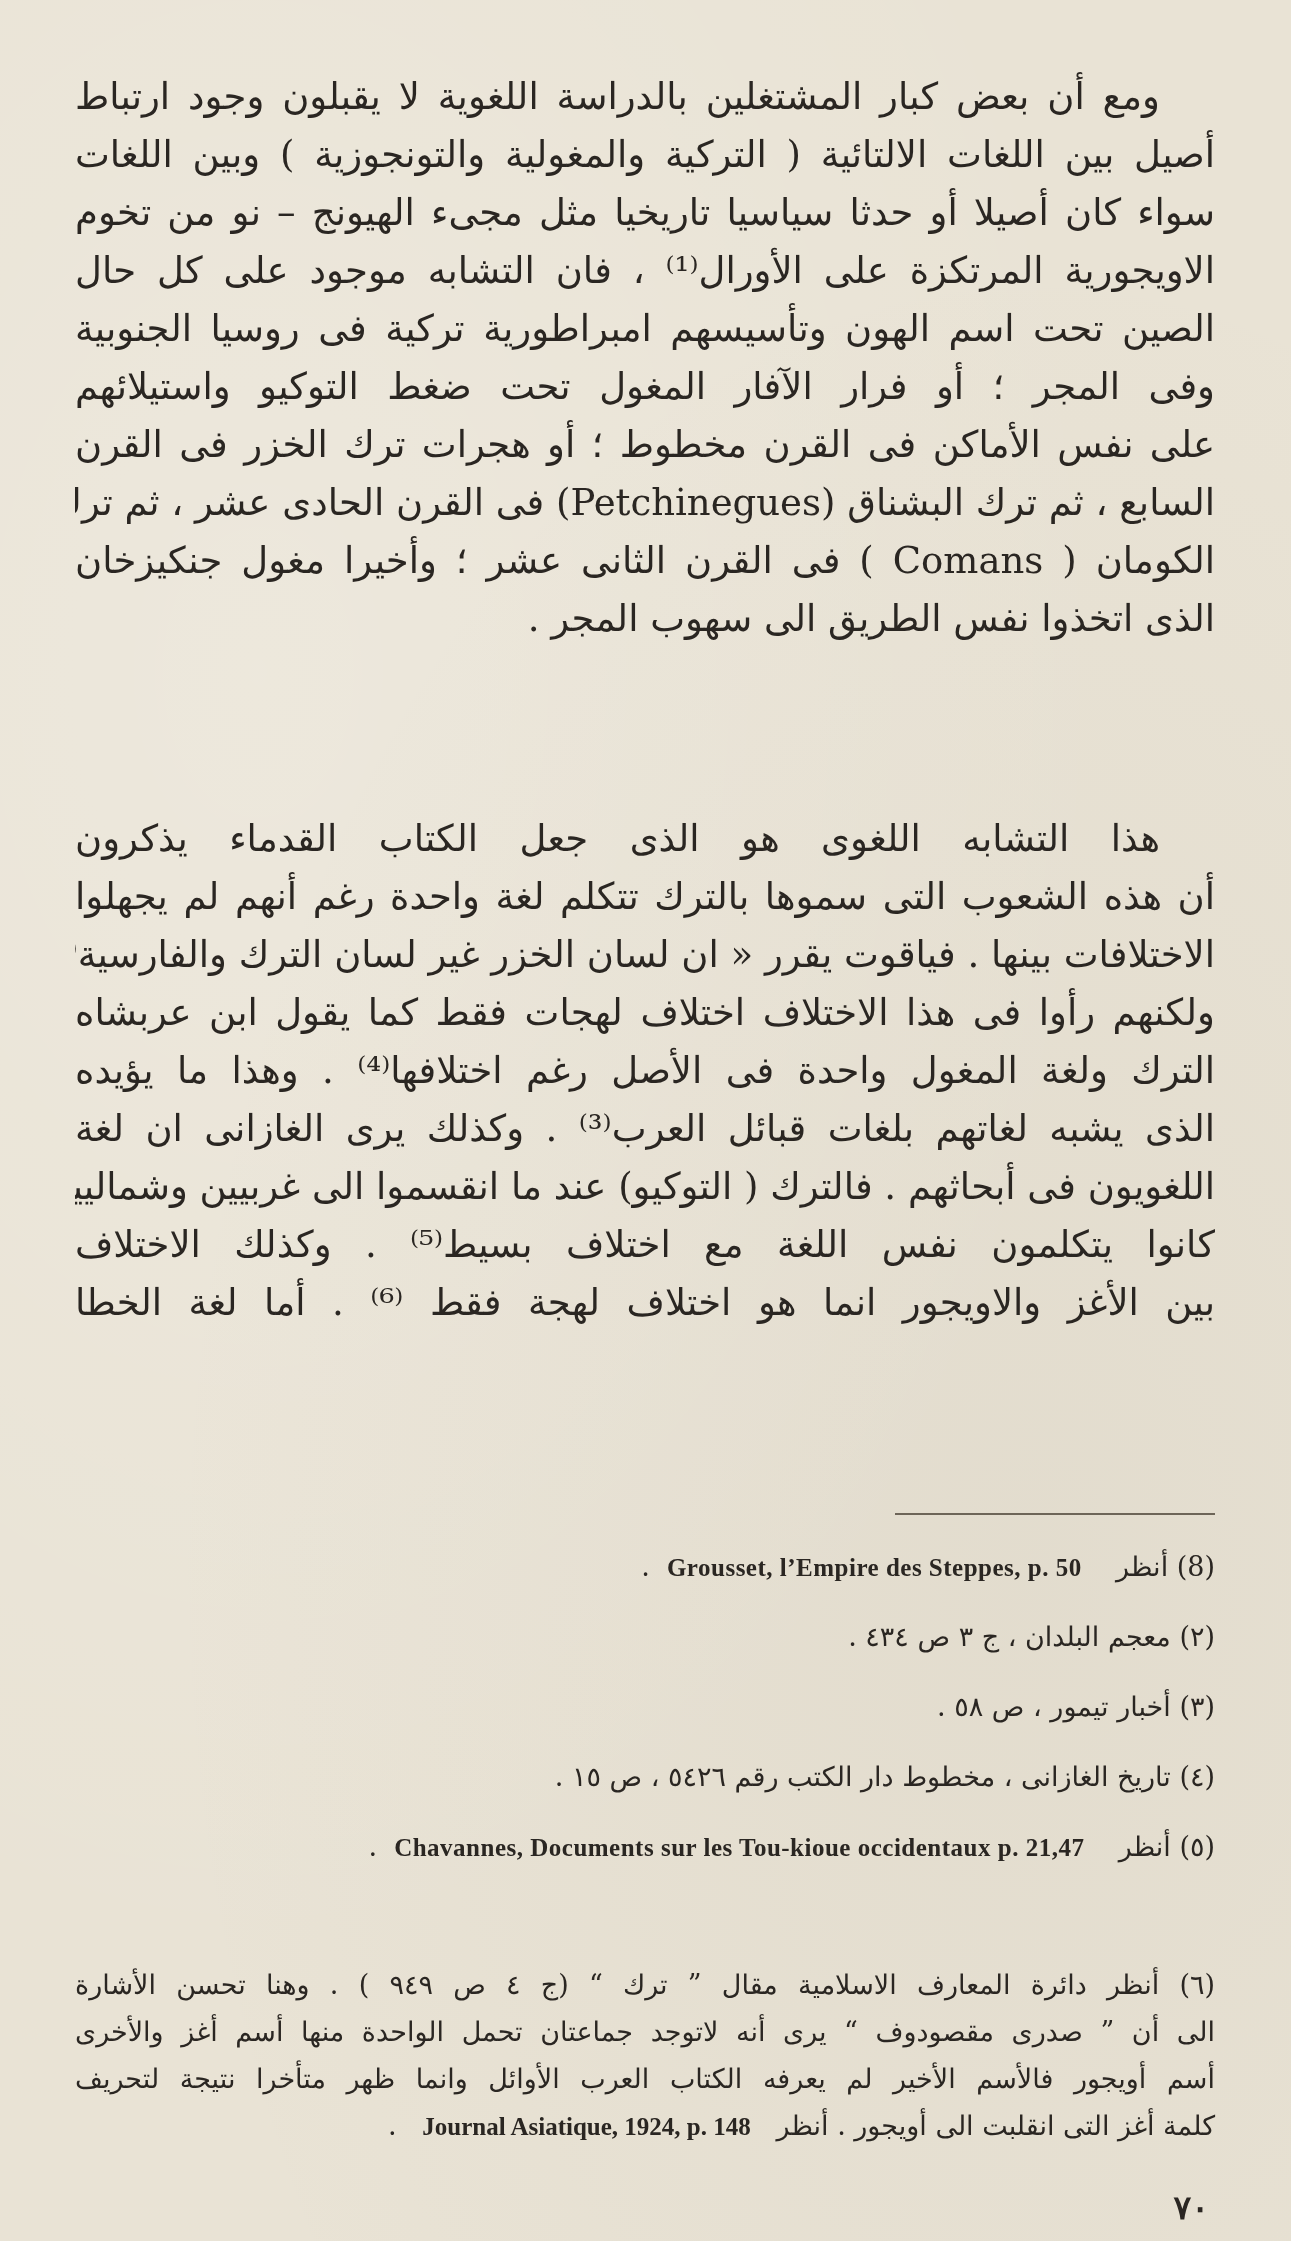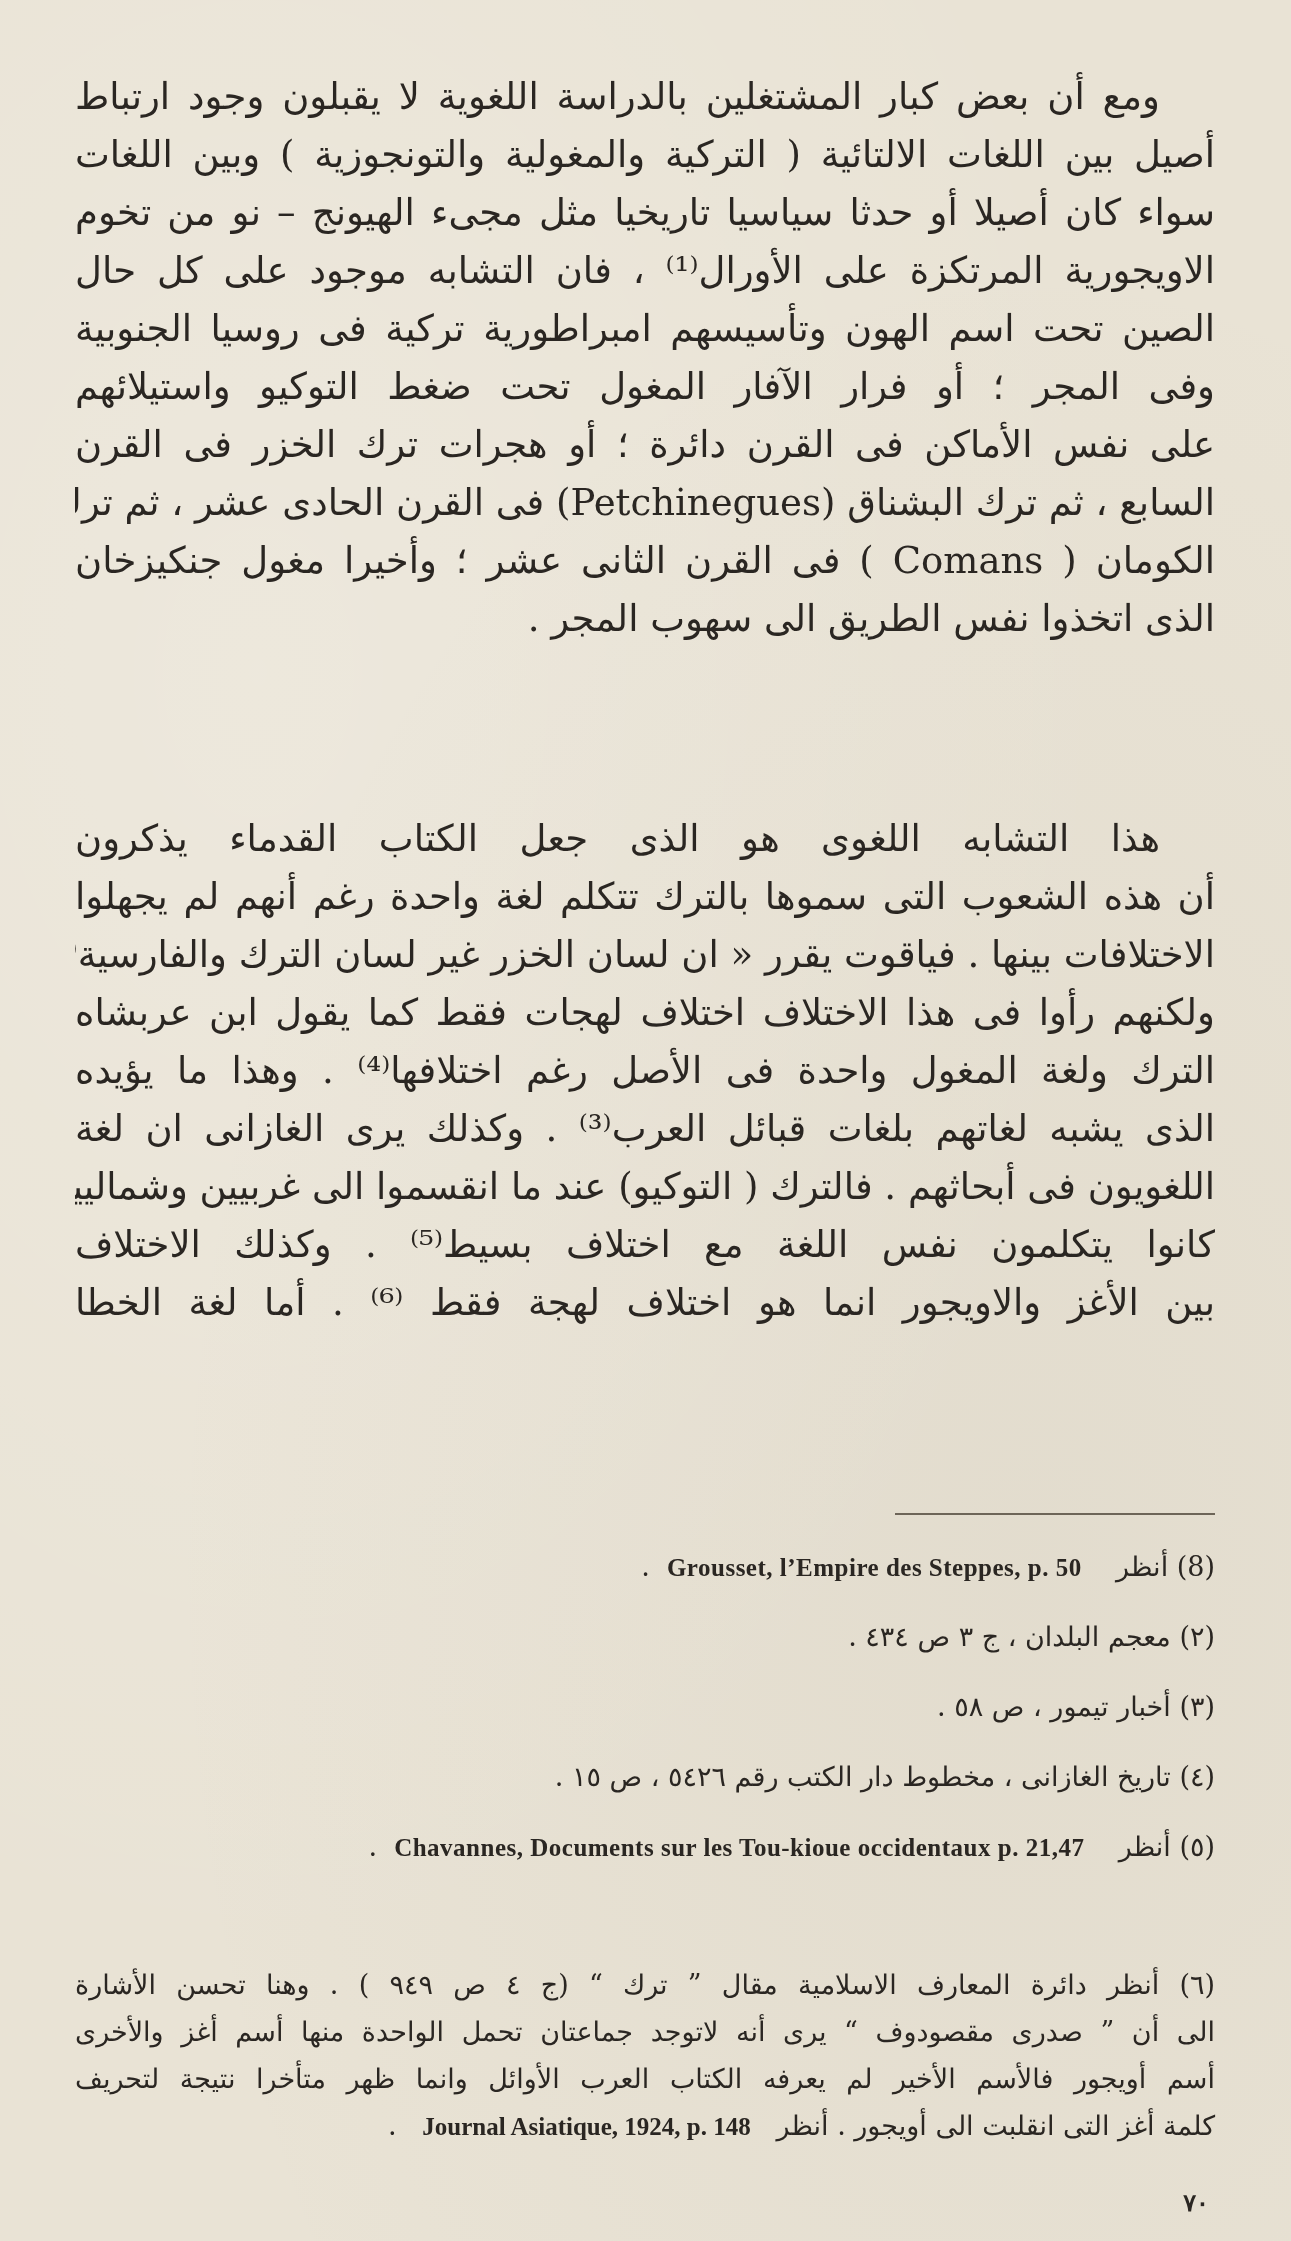--- a/index.html
+++ b/index.html
@@ -99,38 +99,38 @@
       text-align: justify;
       text-align-last: justify;
     }
     .fn-block .fline.last {
       text-align-last: right;
     }
     .page-number {
       position: absolute;
       right: 82px;
       top: 2188px;
-      font-size: 24px;
+      font-size: 33px;
       font-weight: bold;
       direction: rtl;
     }
   </style>
 </head>
 <body>
 
 <div class="page">
 
   <div class="body-text" id="para-1">
     <span class="line indent">ومع أن بعض كبار المشتغلين بالدراسة اللغوية لا يقبلون وجود ارتباط</span>
     <span class="line">أصيل بين اللغات الالتائية ( التركية والمغولية والتونجوزية ) وبين اللغات</span>
     <span class="line">سواء كان أصيلا أو حدثا سياسيا تاريخيا مثل مجىء الهيونج – نو من تخوم</span>
     <span class="line">الاويجورية المرتكزة على الأورال⁽¹⁾ ، فان التشابه موجود على كل حال</span>
     <span class="line">الصين تحت اسم الهون وتأسيسهم امبراطورية تركية فى روسيا الجنوبية</span>
     <span class="line">وفى المجر ؛ أو فرار الآفار المغول تحت ضغط التوكيو واستيلائهم</span>
-    <span class="line">على نفس الأماكن فى القرن دائرة ؛ أو هجرات ترك الخزر فى القرن</span>
+    <span class="line">على نفس الأماكن فى القرن مخطوط ؛ أو هجرات ترك الخزر فى القرن</span>
     <span class="line">السابع ، ثم ترك البشناق (Petchinegues) فى القرن الحادى عشر ، ثم ترك</span>
     <span class="line">الكومان ( Comans ) فى القرن الثانى عشر ؛ وأخيرا مغول جنكيزخان</span>
     <span class="line last">الذى اتخذوا نفس الطريق الى سهوب المجر .</span>
   </div>
 
   <div class="body-text" id="para-2">
     <span class="line indent">هذا التشابه اللغوى هو الذى جعل الكتاب القدماء يذكرون</span>
     <span class="line">أن هذه الشعوب التى سموها بالترك تتكلم لغة واحدة رغم أنهم لم يجهلوا</span>
     <span class="line">الاختلافات بينها . فياقوت يقرر « ان لسان الخزر غير لسان الترك والفارسية⁽²⁾» .</span>
     <span class="line">ولكنهم رأوا فى هذا الاختلاف اختلاف لهجات فقط كما يقول ابن عربشاه</span>

